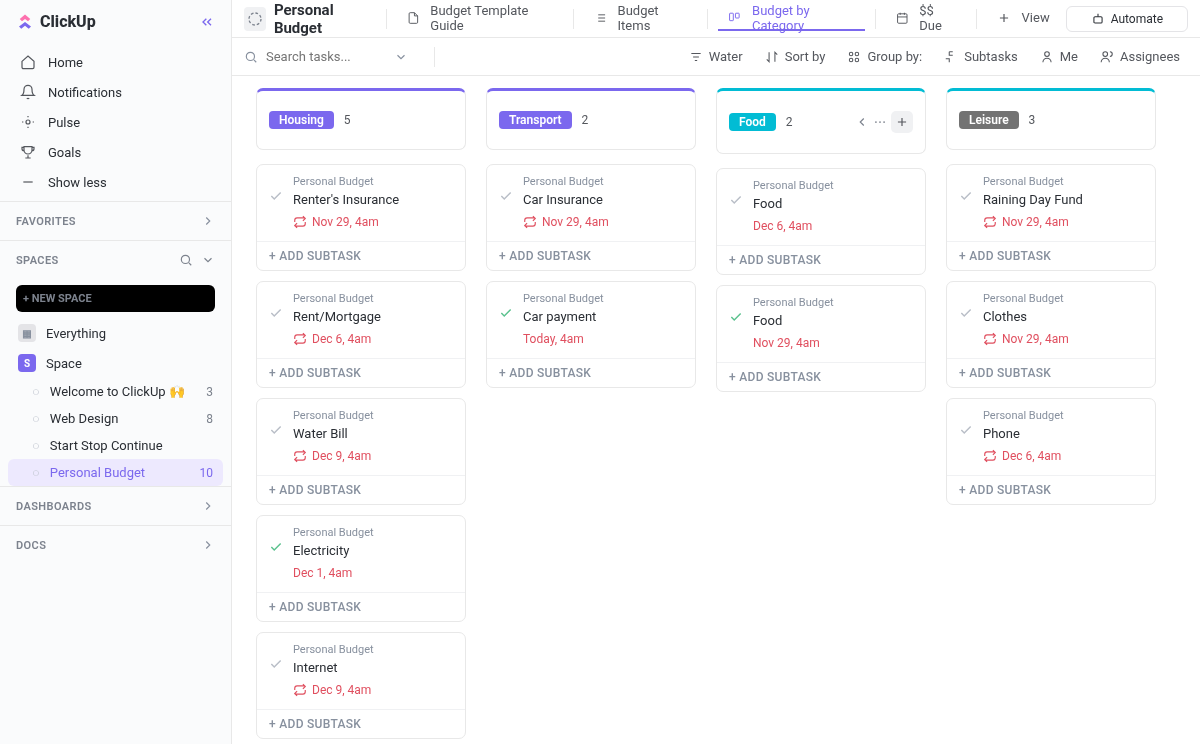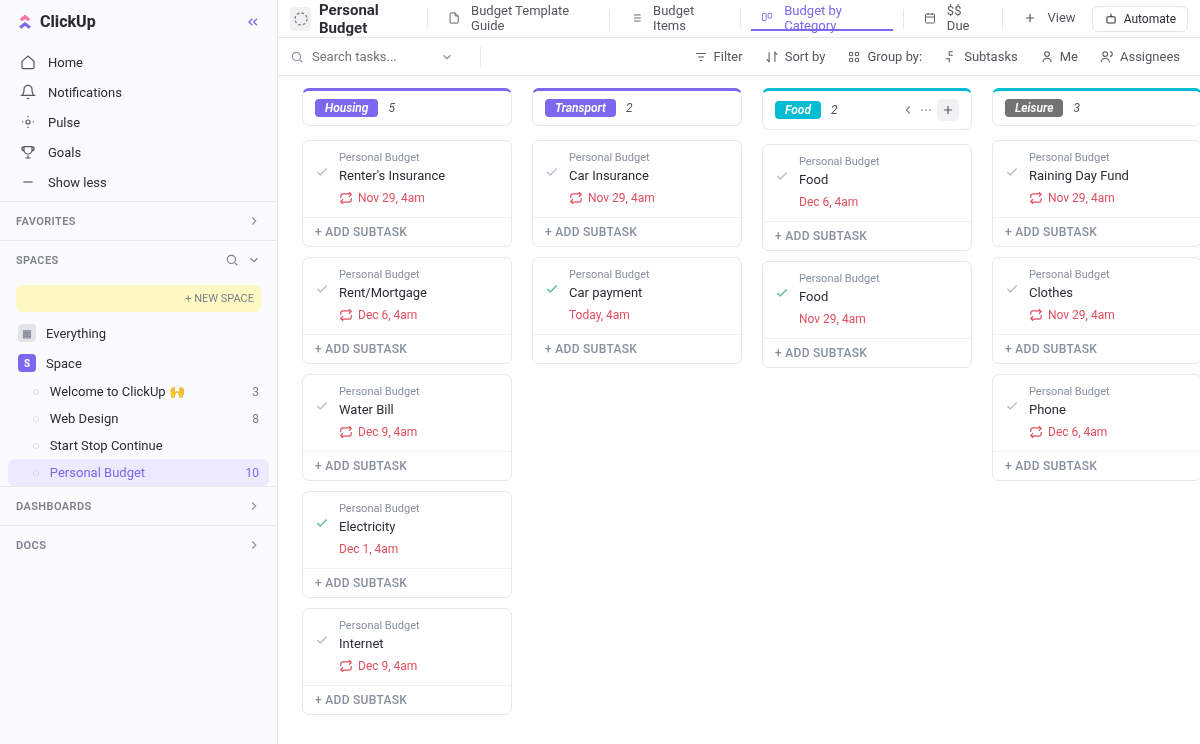--- a/index.html
+++ b/index.html
@@ -1,52 +1,52 @@
 <!DOCTYPE html>
 <html><head>
 <meta charset="utf-8">
 <style>
 * { box-sizing: border-box; margin: 0; padding: 0; font-family: -apple-system, BlinkMacSystemFont, "Segoe UI", Roboto, sans-serif; }
 body { background: #fff; width: 1200px; height: 744px; overflow: hidden; display: flex; }
-.sidebar { width: 278px; border-right: 1px solid #e8e8e8; background: #fafbfc; display: flex; flex-direction: column; }
+.sidebar { width: 232px; border-right: 1px solid #e8e8e8; background: #fafbfc; display: flex; flex-direction: column; }
 .sidebar-header { display: flex; align-items: center; justify-content: space-between; padding: 12px 16px; }
 .logo { display: flex; align-items: center; gap: 6px; font-weight: 800; font-size: 16px; color: #2a2e34; }
 .logo-mark { width: 18px; height: 18px; }
 .collapse-icon { color: #7b68ee; }
 .search-box { margin: 0 8px 10px; background: #f0f1f3; border-radius: 6px; display: flex; align-items: center; padding: 7px 10px; gap: 8px; }
 .search-box input { border: none; background: transparent; flex: 1; font-size: 13px; color: #333; outline: none; }
 .search-kbd { color: #a0a6b1; font-size: 11px; }
 .nav-list { padding: 4px 8px; }
 .nav-item { display: flex; align-items: center; gap: 12px; padding: 7px 12px; border-radius: 6px; font-size: 13px; color: #2a2e34; cursor: pointer; }
 .section-header { display: flex; align-items: center; justify-content: space-between; padding: 12px 16px; font-size: 11px; font-weight: 600; color: #7c828d; letter-spacing: 0.4px; text-transform: uppercase; border-top: 1px solid #e8e8e8; }
 .section-header .icons { display: flex; gap: 8px; color: #7c828d; }
-.new-space-btn { margin: 6px 16px; background: #fef9c3; border-radius: 6px; text-align: right; padding: 7px; font-size: 11px; font-weight: 400; color: #7c828d; cursor: pointer; }
+.new-space-btn { margin: 6px 16px; background: #000000; border-radius: 6px; text-align: left; padding: 7px; font-size: 11px; font-weight: 700; color: #7c828d; cursor: pointer; }
 .tree { padding: 0 8px; }
 .tree-item { display: flex; align-items: center; gap: 10px; padding: 6px 10px; font-size: 13px; color: #2a2e34; border-radius: 6px; cursor: pointer; }
 .tree-item.active { background: #ede9fe; color: #7b68ee; }
 .tree-item.active .count { color: #7b68ee; }
 .tree-item .count { margin-left: auto; color: #7c828d; font-size: 12px; }
 .space-badge { width: 18px; height: 18px; border-radius: 4px; display: inline-flex; align-items: center; justify-content: center; font-size: 10px; font-weight: 700; color: #fff; }
 .tree-child { padding-left: 24px; }
 .main { flex: 1; display: flex; flex-direction: column; min-width: 0; }
 .topbar { display: flex; align-items: center; padding: 0 12px; height: 38px; border-bottom: 1px solid #e8e8e8; gap: 6px; }
 .topbar-title-wrap { display: flex; align-items: center; gap: 8px; }
 .loading-icon { width: 24px; height: 24px; background: #f0f1f3; border-radius: 4px; display: flex; align-items: center; justify-content: center; color: #7c828d; }
 .topbar-title { font-weight: 700; font-size: 15px; color: #2a2e34; }
 .vdiv { width: 1px; height: 20px; background: #e8e8e8; margin: 0 4px; }
 .tab { display: flex; align-items: center; gap: 11px; padding: 0 10px; height: 24px; font-size: 13px; color: #54575d; cursor: pointer; border-bottom: 2px solid transparent; }
 .tab.active { color: #7b68ee; border-bottom-color: #7b68ee; }
-.automate-btn { margin-left: auto; display: flex; align-items: center; gap: 6px; padding: 5px 11px; border: 1px solid #e4e4e7; border-radius: 6px; font-size: 12px; color: #2a2e34; cursor: pointer; }
+.automate-btn { margin-left: auto; display: flex; align-items: center; gap: 6px; padding: 5px 24px; border: 1px solid #e4e4e7; border-radius: 6px; font-size: 12px; color: #2a2e34; cursor: pointer; }
 .toolbar { display: flex; align-items: center; padding: 0 12px; height: 38px; border-bottom: 1px solid #e8e8e8; gap: 6px; font-size: 13px; color: #54575d; }
 .search-tasks { display: flex; align-items: center; gap: 8px; flex: 0 0 180px; }
 .search-tasks input { border: none; outline: none; font-size: 13px; width: 120px; }
 .tool { display: flex; align-items: center; gap: 6px; padding: 4px 8px; cursor: pointer; }
 .board { flex: 1; padding: 12px 12px 20px 24px; display: flex; gap: 20px; overflow-x: auto; background: #fff; align-items: flex-start; }
 .column { width: 210px; flex-shrink: 0; }
-.column-header { background: #fff; border: 1px solid #e8e8e8; border-top: 3px solid; border-radius: 7px; padding: 8px 12px; display: flex; align-items: center; gap: 10px; margin-bottom: 14px; font-style: italic; }
+.column-header { background: #fff; border: 1px solid #e8e8e8; border-top: 3px solid; border-radius: 7px; padding: 20px 12px; display: flex; align-items: center; gap: 10px; margin-bottom: 14px; }
 .column-header .chip { padding: 2px 10px; border-radius: 4px; font-size: 12px; font-weight: 600; color: #fff; }
 .column-header .ccount { font-size: 12px; color: #54575d; }
 .column-header .cactions { margin-left: auto; display: flex; gap: 4px; align-items: center; color: #7c828d; }
 .column-header .add-btn { width: 22px; height: 22px; border-radius: 5px; background: #f0f1f3; display: flex; align-items: center; justify-content: center; cursor: pointer; }
 .card { background: #fff; border: 1px solid #e8e8e8; border-radius: 7px; margin-bottom: 10px; overflow: hidden; }
 .card-body { padding: 10px 12px 12px 12px; display: flex; gap: 10px; }
 .check { width: 14px; height: 14px; margin-top: 14px; color: #b9bec7; flex-shrink: 0; }
 .check.done { color: #5bc28e; }
 .card-content { flex: 1; }
 .card-space { font-size: 11px; color: #87909e; margin-bottom: 4px; }
@@ -237,21 +237,21 @@
       <svg class="icon14" viewBox="0 0 24 24" fill="none" stroke="#87909e" stroke-width="2">
           <path d="M6 9l6 6 6-6"></path>
         </svg>
     </div>
     <span class="vdiv"></span>
     <div style="flex:1"></div>
     <div class="tool">
         <svg class="icon14" viewBox="0 0 24 24" fill="none" stroke="currentColor" stroke-width="1.8">
           <path d="M4 6h16M7 12h10M10 18h4"></path>
         </svg>
-        <span>Filter</span>
+        <span>Water</span>
       </div>
     <div class="tool">
         <svg class="icon14" viewBox="0 0 24 24" fill="none" stroke="currentColor" stroke-width="1.8">
           <path d="M7 4v16l-4-4M17 20V4l4 4"></path>
         </svg>
         <span>Sort by</span>
       </div>
     <div class="tool">
         <svg class="icon14" viewBox="0 0 24 24" fill="none" stroke="currentColor" stroke-width="1.8">
           <circle cx="7" cy="7" r="3"></circle>

